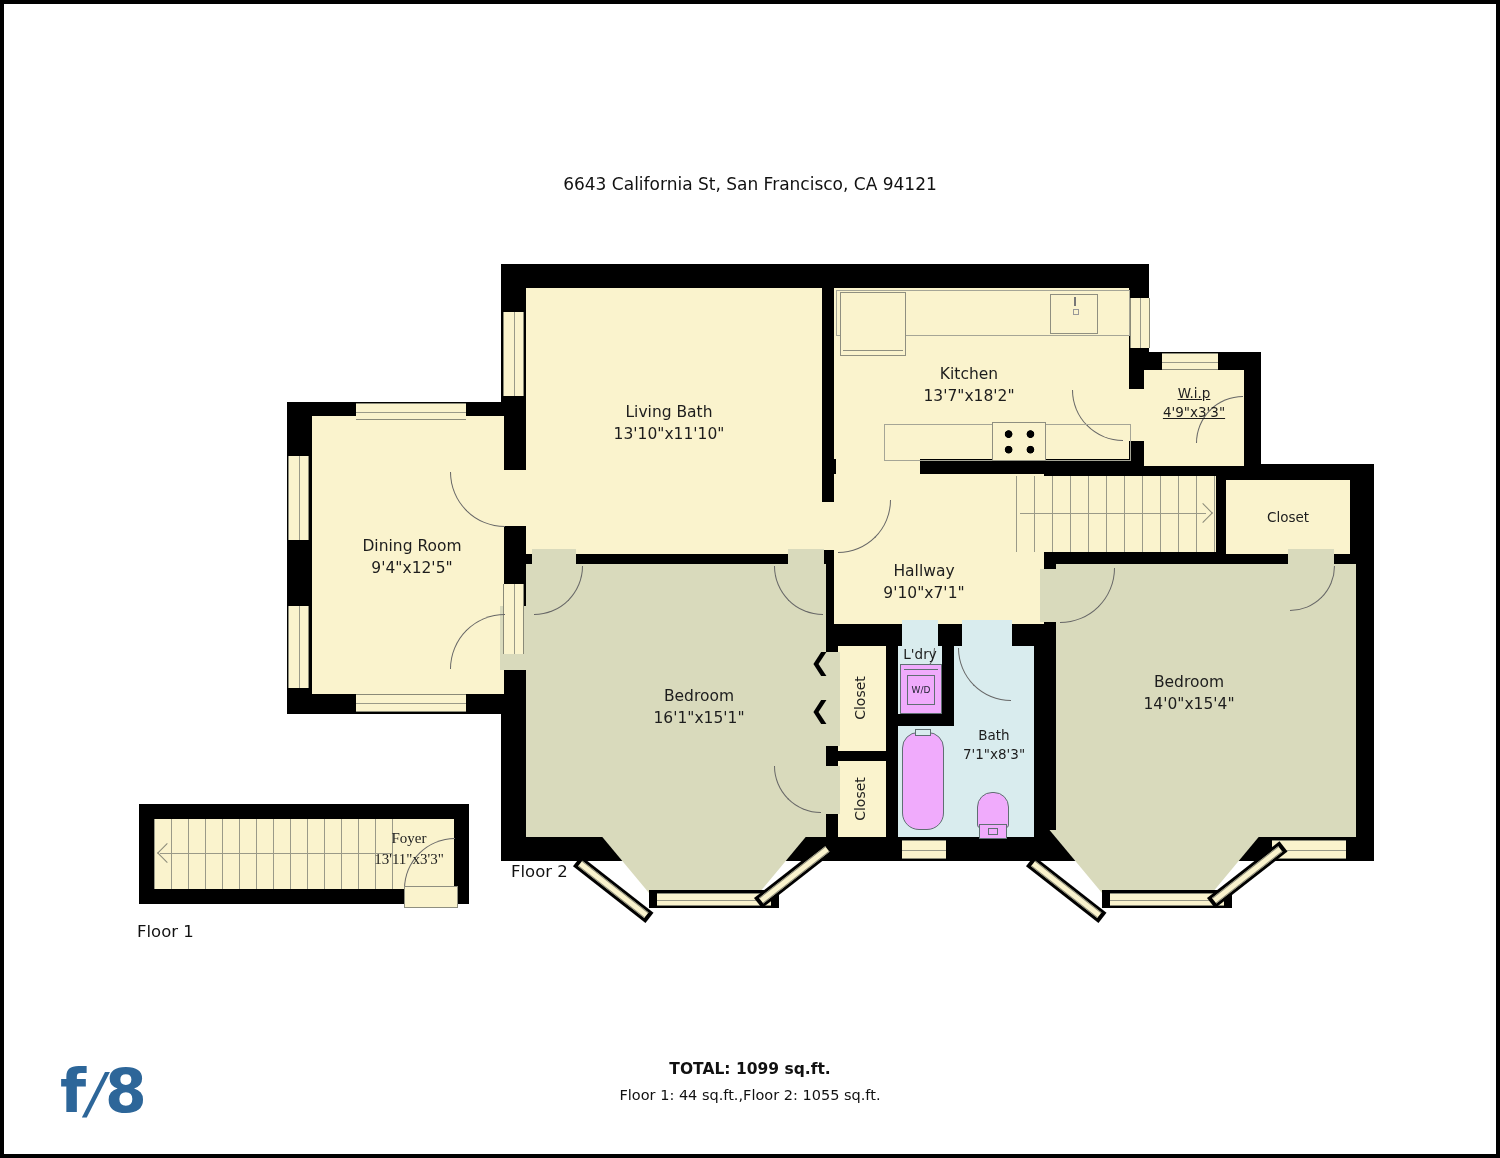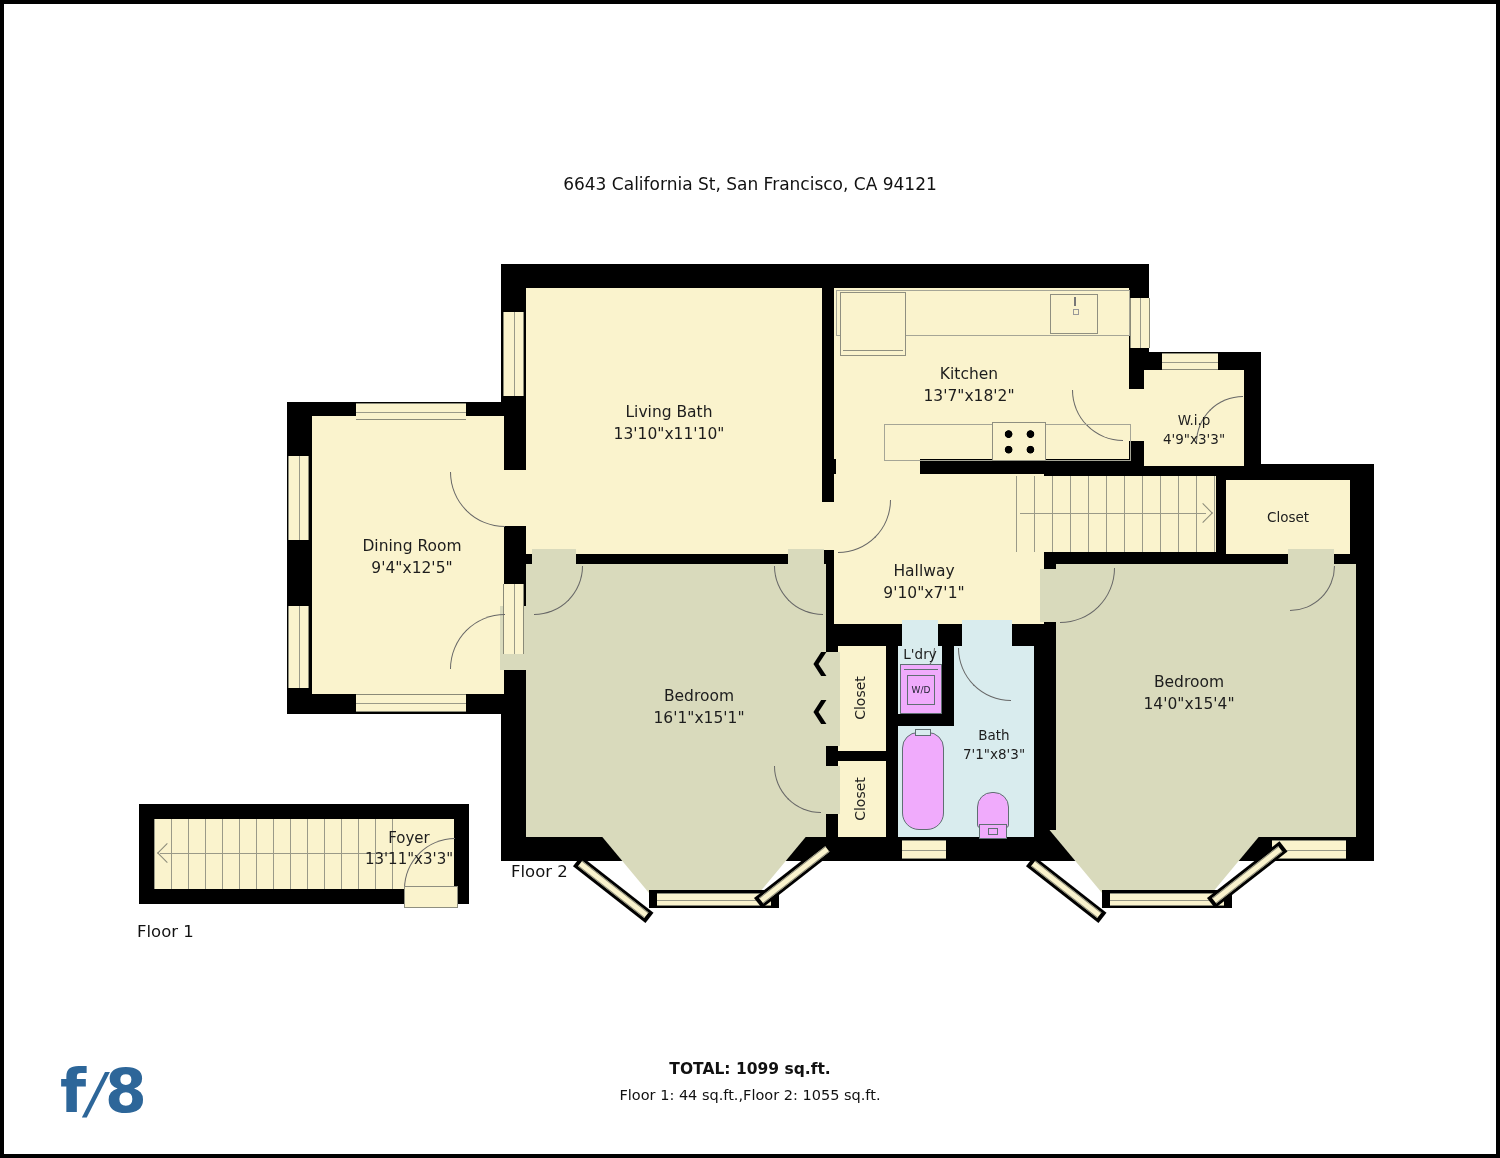--- a/index.html
+++ b/index.html
@@ -171,21 +171,21 @@
   </div>
 
   <div class="lbl" style="left:540px;top:398px;width:250px;">
     <div>Living Bath</div>
     <div>13'10"x11'10"</div>
   </div>
   <div class="lbl" style="left:840px;top:360px;width:250px;">
     <div>Kitchen</div>
     <div>13'7"x18'2"</div>
   </div>
-  <div class="lbl lbl-sm" style="left:1128px;top:407px;width:124px;">
+  <div class="lbl lbl-sm" style="left:1128px;top:380px;width:124px;text-decoration:underline;">
     <div>W.i.p</div>
     <div>4'9"x3'3"</div>
   </div>
   <div class="lbl" style="left:300px;top:532px;width:216px;">
     <div>Dining Room</div>
     <div>9'4"x12'5"</div>
   </div>
   <div class="lbl" style="left:795px;top:528px;width:250px;margin-top:29px;">
     <div>Hallway</div>
     <div>9'10"x7'1"</div>
@@ -203,21 +203,21 @@
   </div>
   <div class="lbl lbl-sm" style="left:884px;top:641px;width:64px;">
     <div>L'dry</div>
   </div>
   <div class="lbl lbl-sm" style="left:928px;top:710px;width:124px;margin-top:12px;">
     <div>Bath</div>
     <div>7'1"x8'3"</div>
   </div>
   <div class="vert" style="left:810px;top:684px;width:95px;height:20px;">Closet</div>
   <div class="vert" style="left:810px;top:785px;width:95px;height:20px;">Closet</div>
-  <div class="lbl lbl-sm" style="left:330px;top:824px;width:150px;font-size:15px;">
+  <div class="lbl lbl-sm" style="left:330px;top:824px;width:150px;font-size:15px;font-family:Liberation Serif, serif;">
     <div>Foyer</div>
     <div>13'11"x3'3"</div>
   </div>
 
   <div class="floorlbl" style="left:507px;top:858px;">Floor 2</div>
   <div class="floorlbl" style="left:133px;top:918px;">Floor 1</div>
 
   <div class="sum1" style="top:1056px;">TOTAL: 1099 sq.ft.</div>
   <div class="sum2" style="top:1083px;">Floor 1: 44 sq.ft.,Floor 2: 1055 sq.ft.</div>
 

